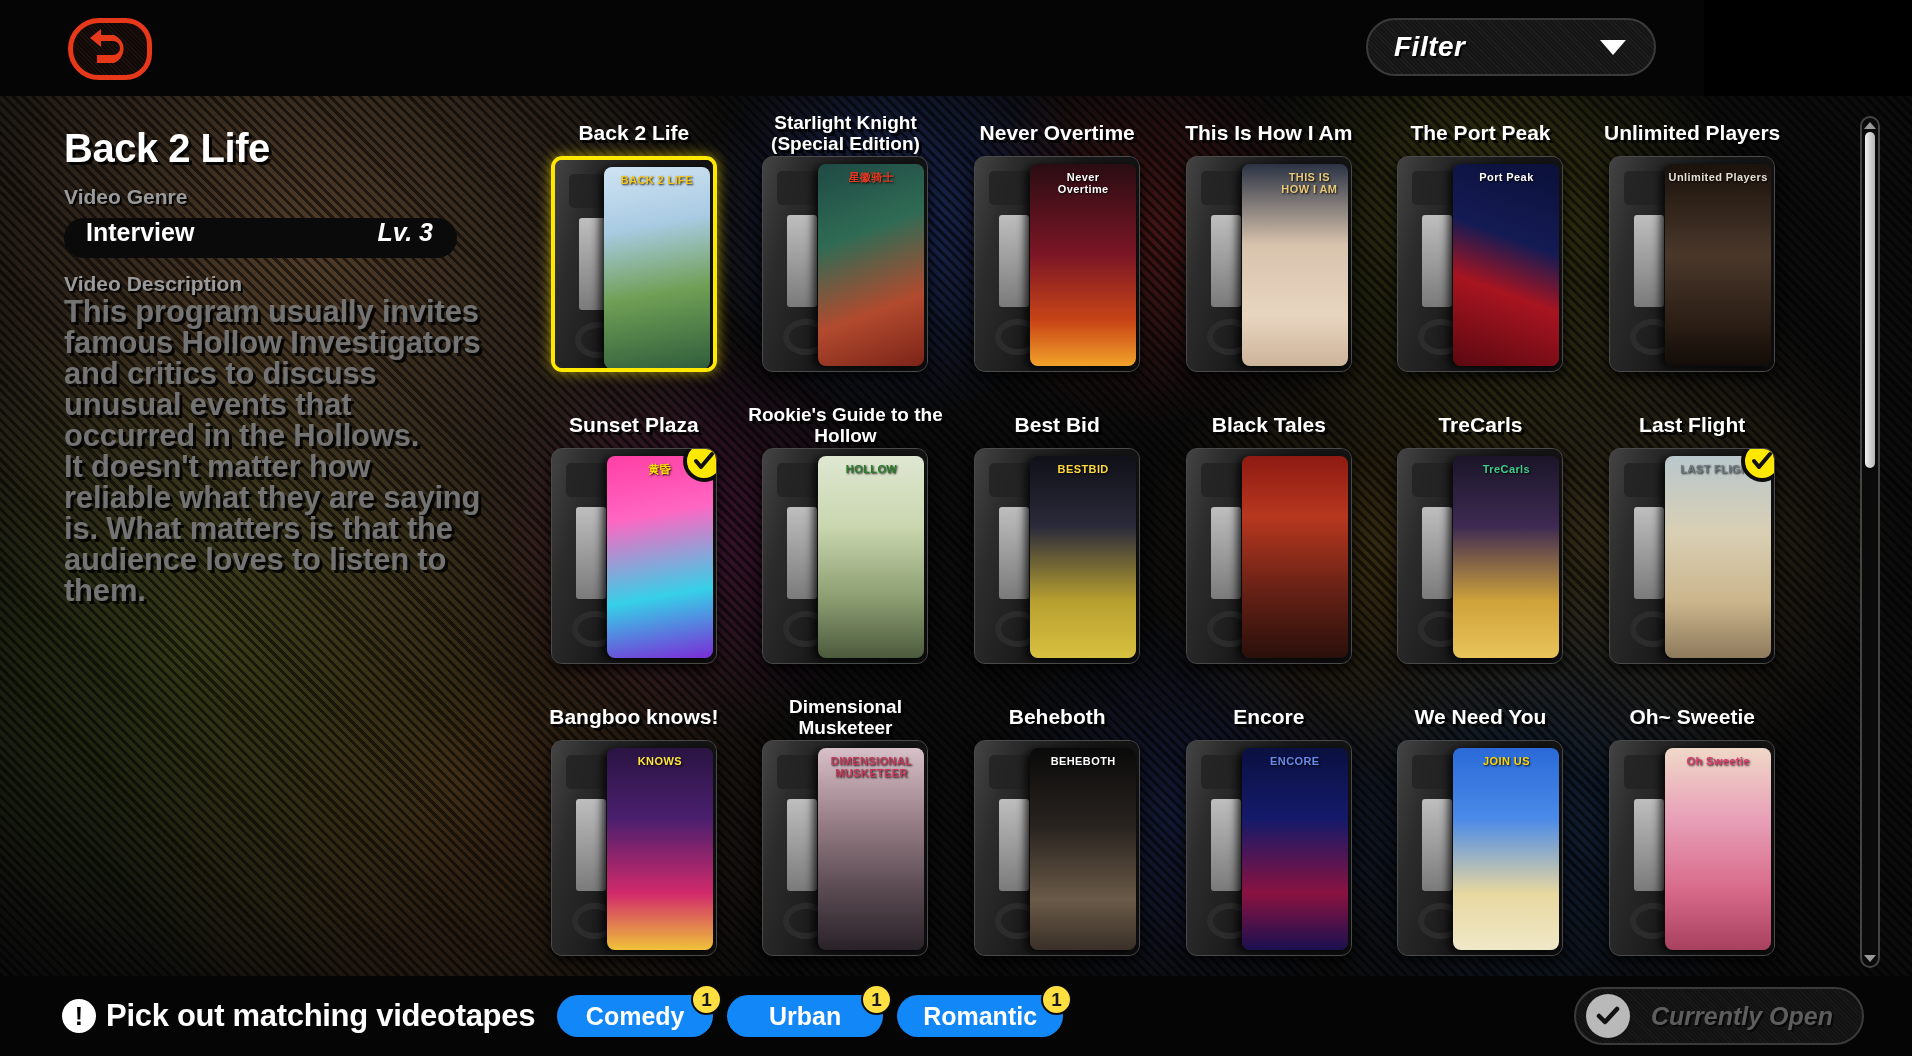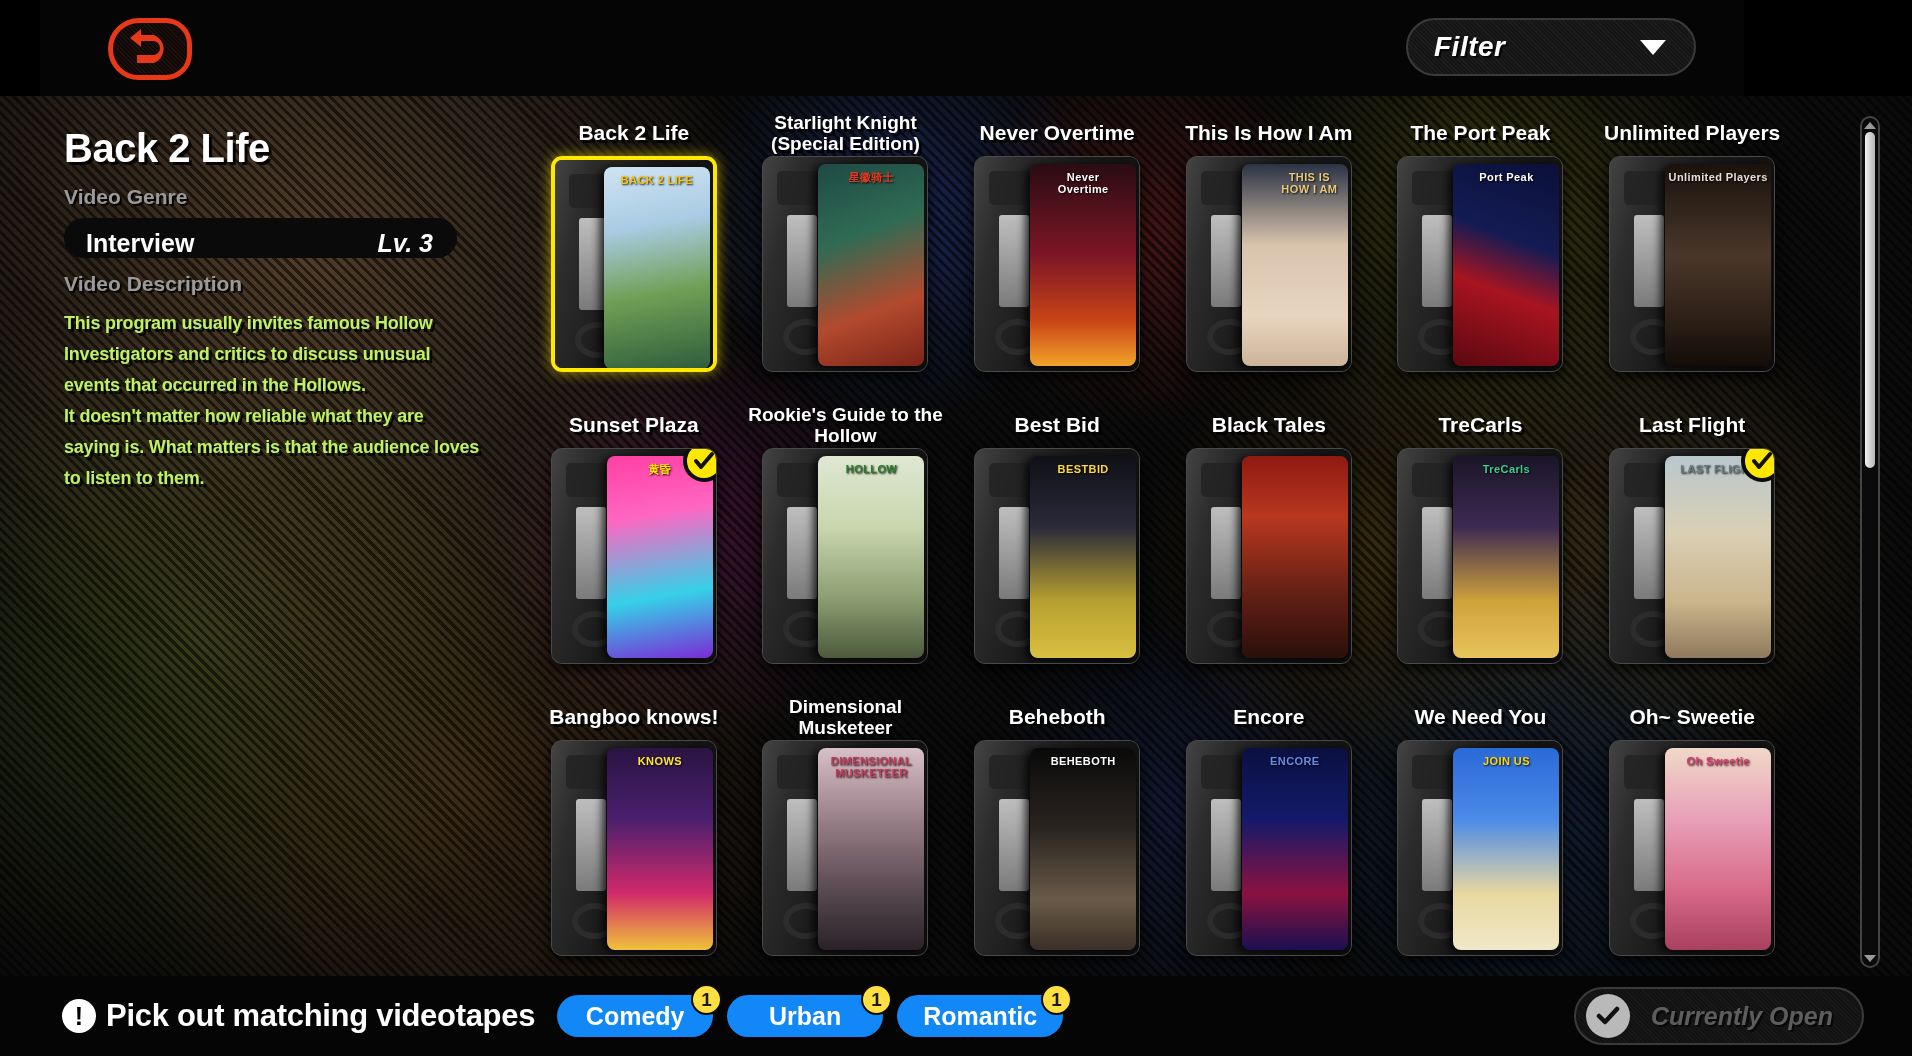--- a/index.html
+++ b/index.html
@@ -5,21 +5,21 @@
   * { margin:0; padding:0; box-sizing:border-box; }
   html,body { width:1912px; height:1056px; overflow:hidden; background:#000; }
   body {
     font-family:"Liberation Sans", sans-serif;
     position:relative;
   }
 
   
   #topbar{
     position:absolute; left:0; top:0; width:1704px; height:96px;
-    background:#050505; z-index:30;margin-left:40px;
+    background:#050505; z-index:30;
   }
   #back-btn{
     position:absolute; left:68px; top:18px; width:84px; height:62px;
     border:5px solid #e8381a;
     border-radius:40px 34px 34px 40px;
     background:
        repeating-linear-gradient(45deg, rgba(255,255,255,.045) 0 1px, transparent 1px 3px),
        #120806;
     cursor:pointer;
     display:flex; align-items:center; justify-content:center;
@@ -77,26 +77,26 @@
   #info .title{
     color:#fff; font-size:40px; font-weight:bold; letter-spacing:-.5px;
     text-shadow:3px 3px 0 rgba(0,0,0,.85);
   }
   #info .sec-label{
     color:#9a9a9a; font-size:21px; font-weight:bold; margin-top:14px;
     text-shadow:2px 2px 0 rgba(0,0,0,.85);
   }
   #genre-pill{
     margin-top:9px; height:40px; width:393px; border-radius:21px;
-    background:#0a0a0a; display:flex; align-items:flex-end;
+    background:#0a0a0a; display:flex; align-items:flex-start;
   }
   #genre-pill .g{ color:#fff;font-size:25px;font-weight:bold;margin-left:22px; }
   #genre-pill .lv{ color:#fff;font-size:25px;font-weight:bold;margin-left:auto;margin-right:24px;font-style:italic; }
   #desc{
-    margin-top:12px; color:#bef264; font-size:18px; font-weight:bold; line-height:31px;
+    color:#737373; font-size:31px; font-weight:bold; line-height:31px;
     white-space:pre-line; text-shadow:3px 3px 0 rgba(0,0,0,.85);
     letter-spacing:-.2px;
   }
 
   
   #grid{
     position:absolute; left:528px; top:108px; width:1270px; height:868px;
     display:grid; grid-template-columns:repeat(6,1fr); grid-auto-rows:292px;
     column-gap:0px; row-gap:0px; z-index:10;
   }

